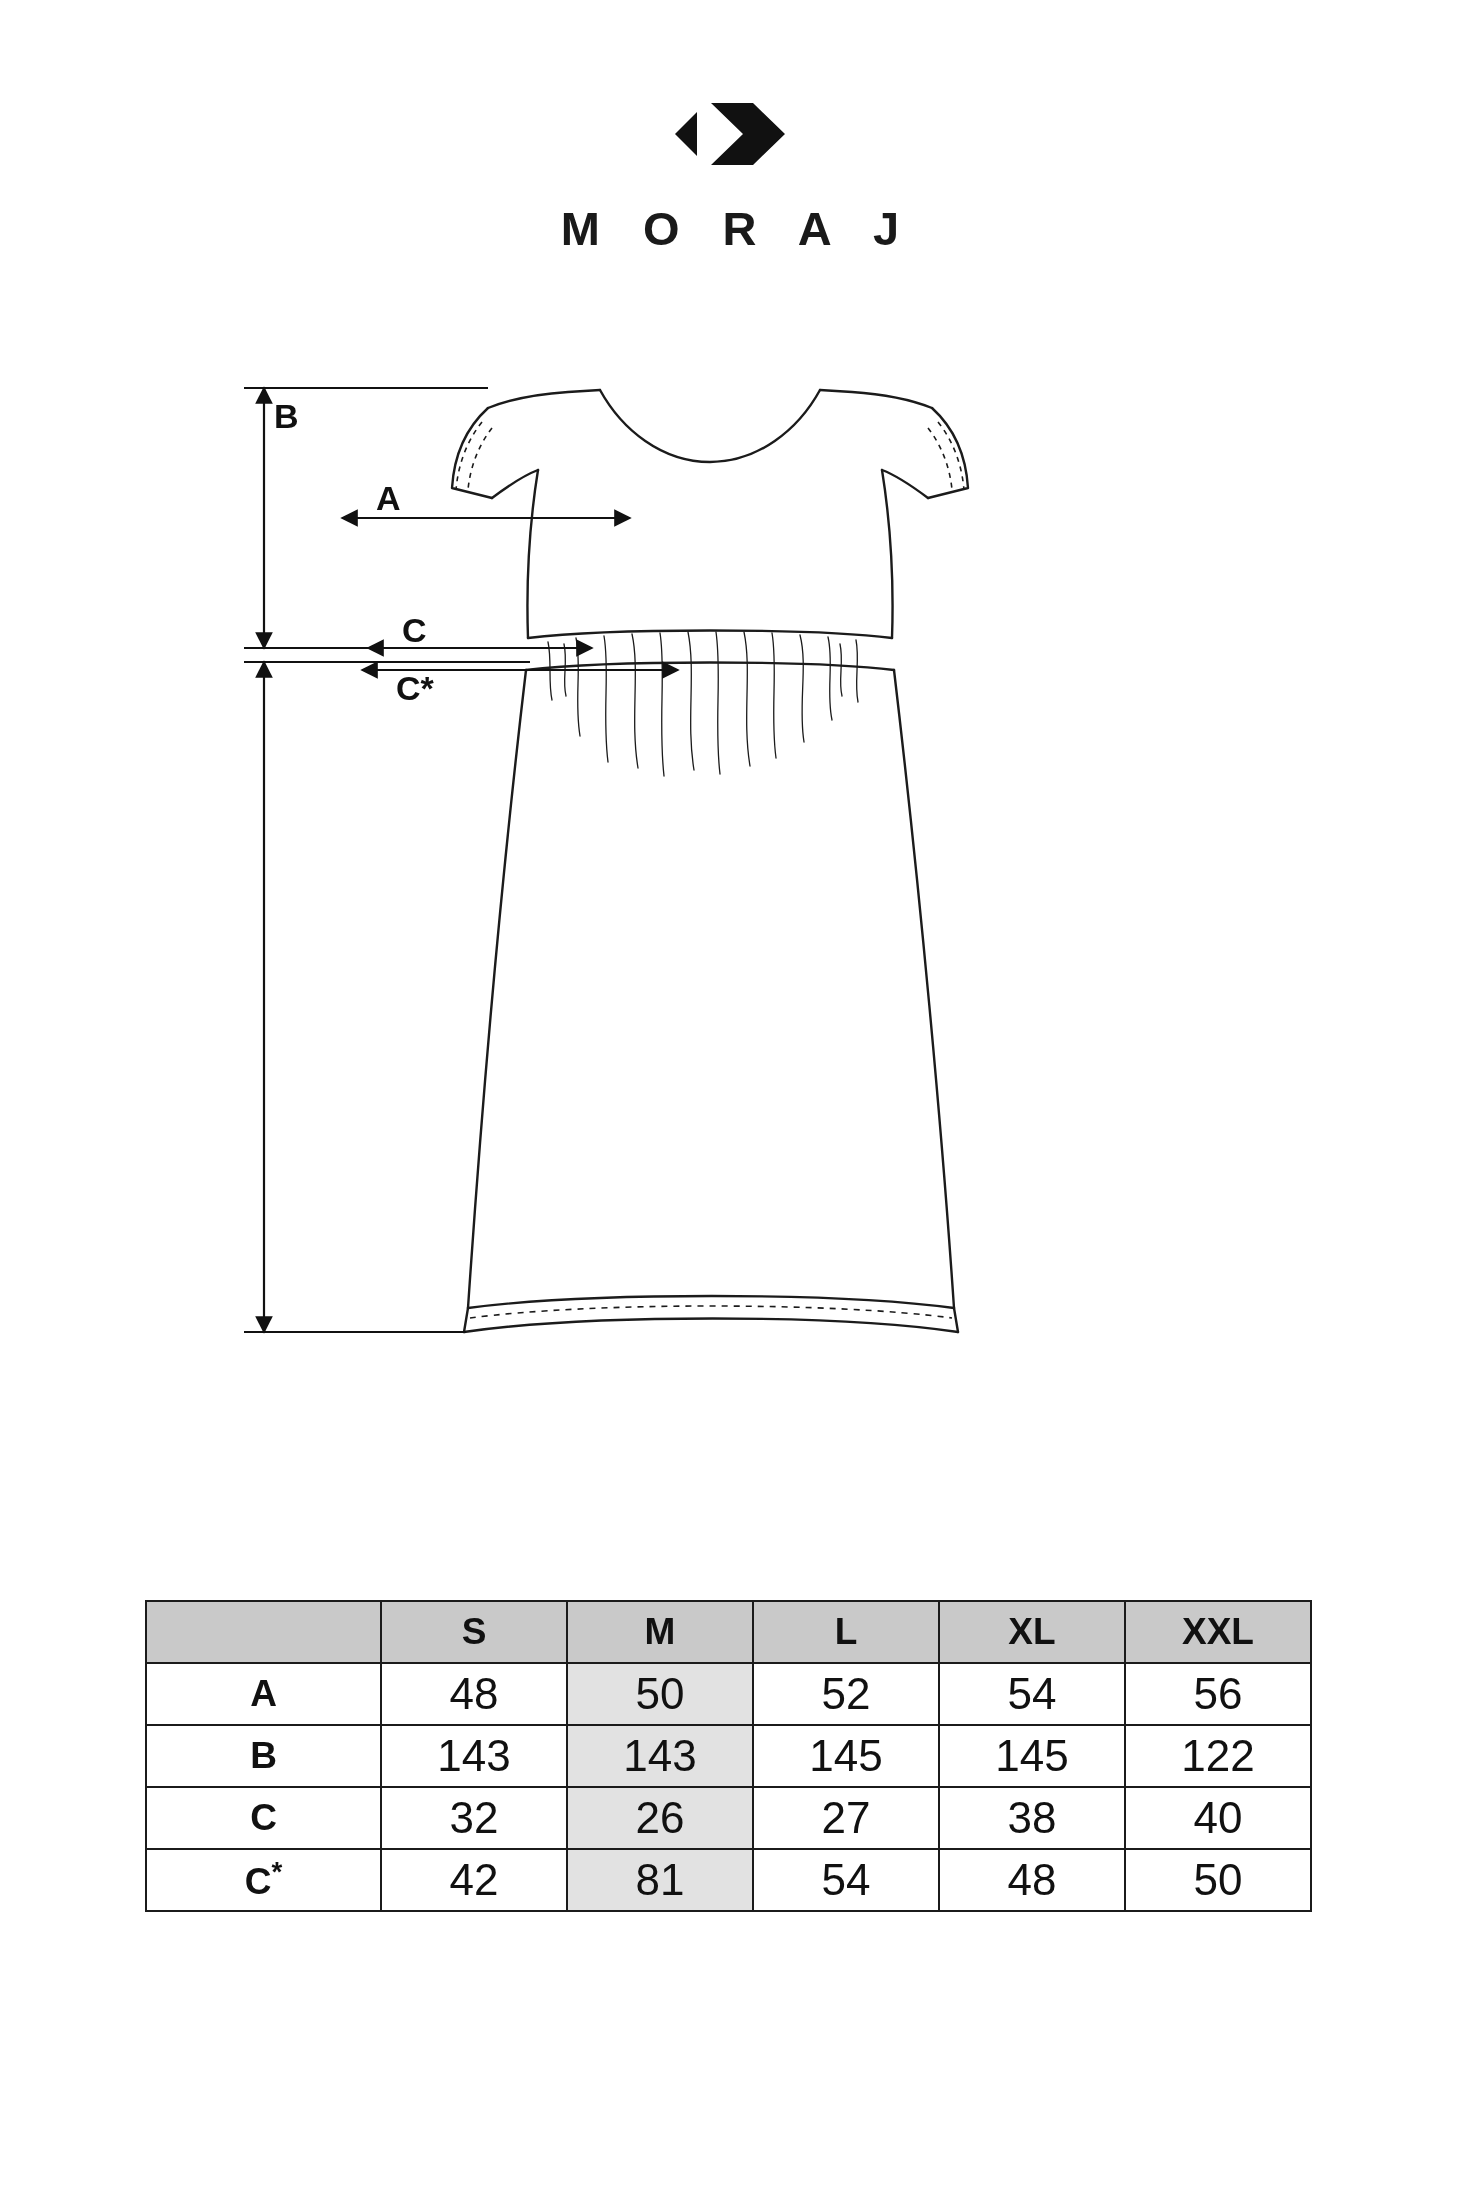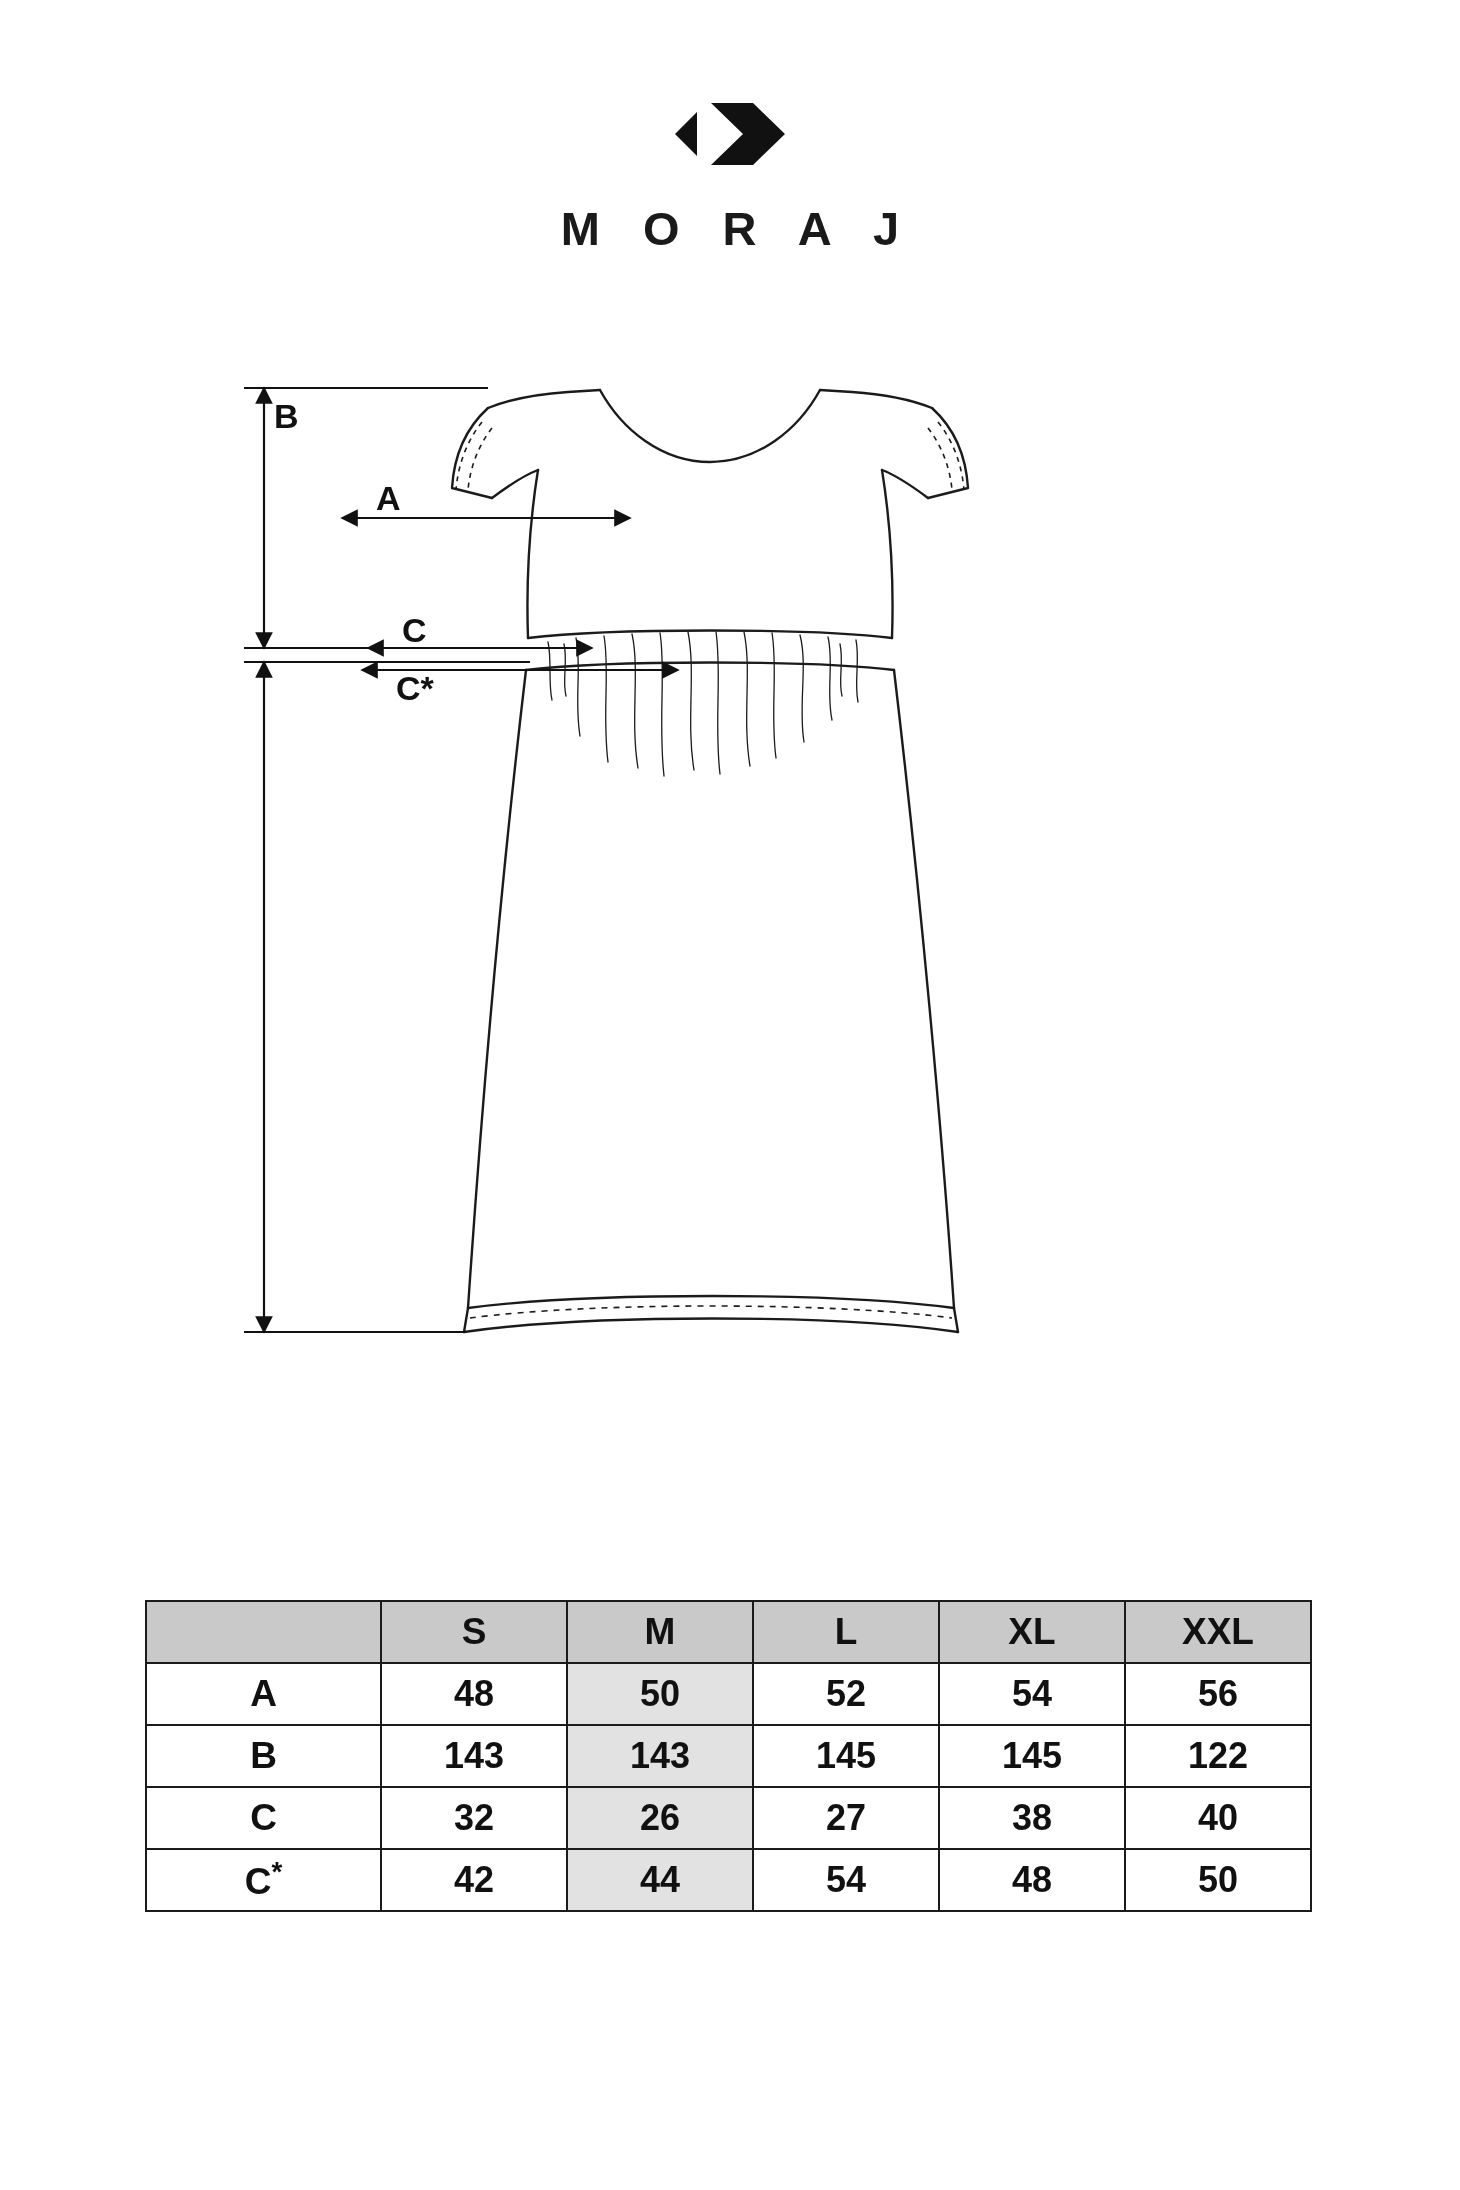--- a/index.html
+++ b/index.html
@@ -66,26 +66,26 @@
     width: 1165px;
   }
   table.size-table {
     border-collapse: collapse;
     width: 1165px;
     table-layout: fixed;
   }
   table.size-table td, table.size-table th {
     border: 2px solid #1b1b1b;
     text-align: center;
-    font-size: 36px;
+    font-size: 44px;
     font-family: "Liberation Sans", sans-serif;
     color: #111111;
     height: 60px;
     padding: 0;
-    font-weight: bold;
+    font-weight: normal;
   }
   table.size-table thead th {
     background: #c9c9c9;
     font-weight: bold;
     font-size: 37px;
   }
   table.size-table thead th.corner {
     background: #c9c9c9;
   }
   table.size-table tbody td.rowlabel {
@@ -260,21 +260,21 @@
           <td class="rowlabel">C</td>
           <td>32</td>
           <td class="highlight">26</td>
           <td>27</td>
           <td>38</td>
           <td>40</td>
         </tr>
         <tr>
           <td class="rowlabel"><span>C</span><sup class="star">*</sup></td>
           <td>42</td>
-          <td class="highlight">44</td>
+          <td class="highlight">81</td>
           <td>54</td>
           <td>48</td>
           <td>50</td>
         </tr>
       </tbody>
     </table>
   </div>
 
 </div>
 

